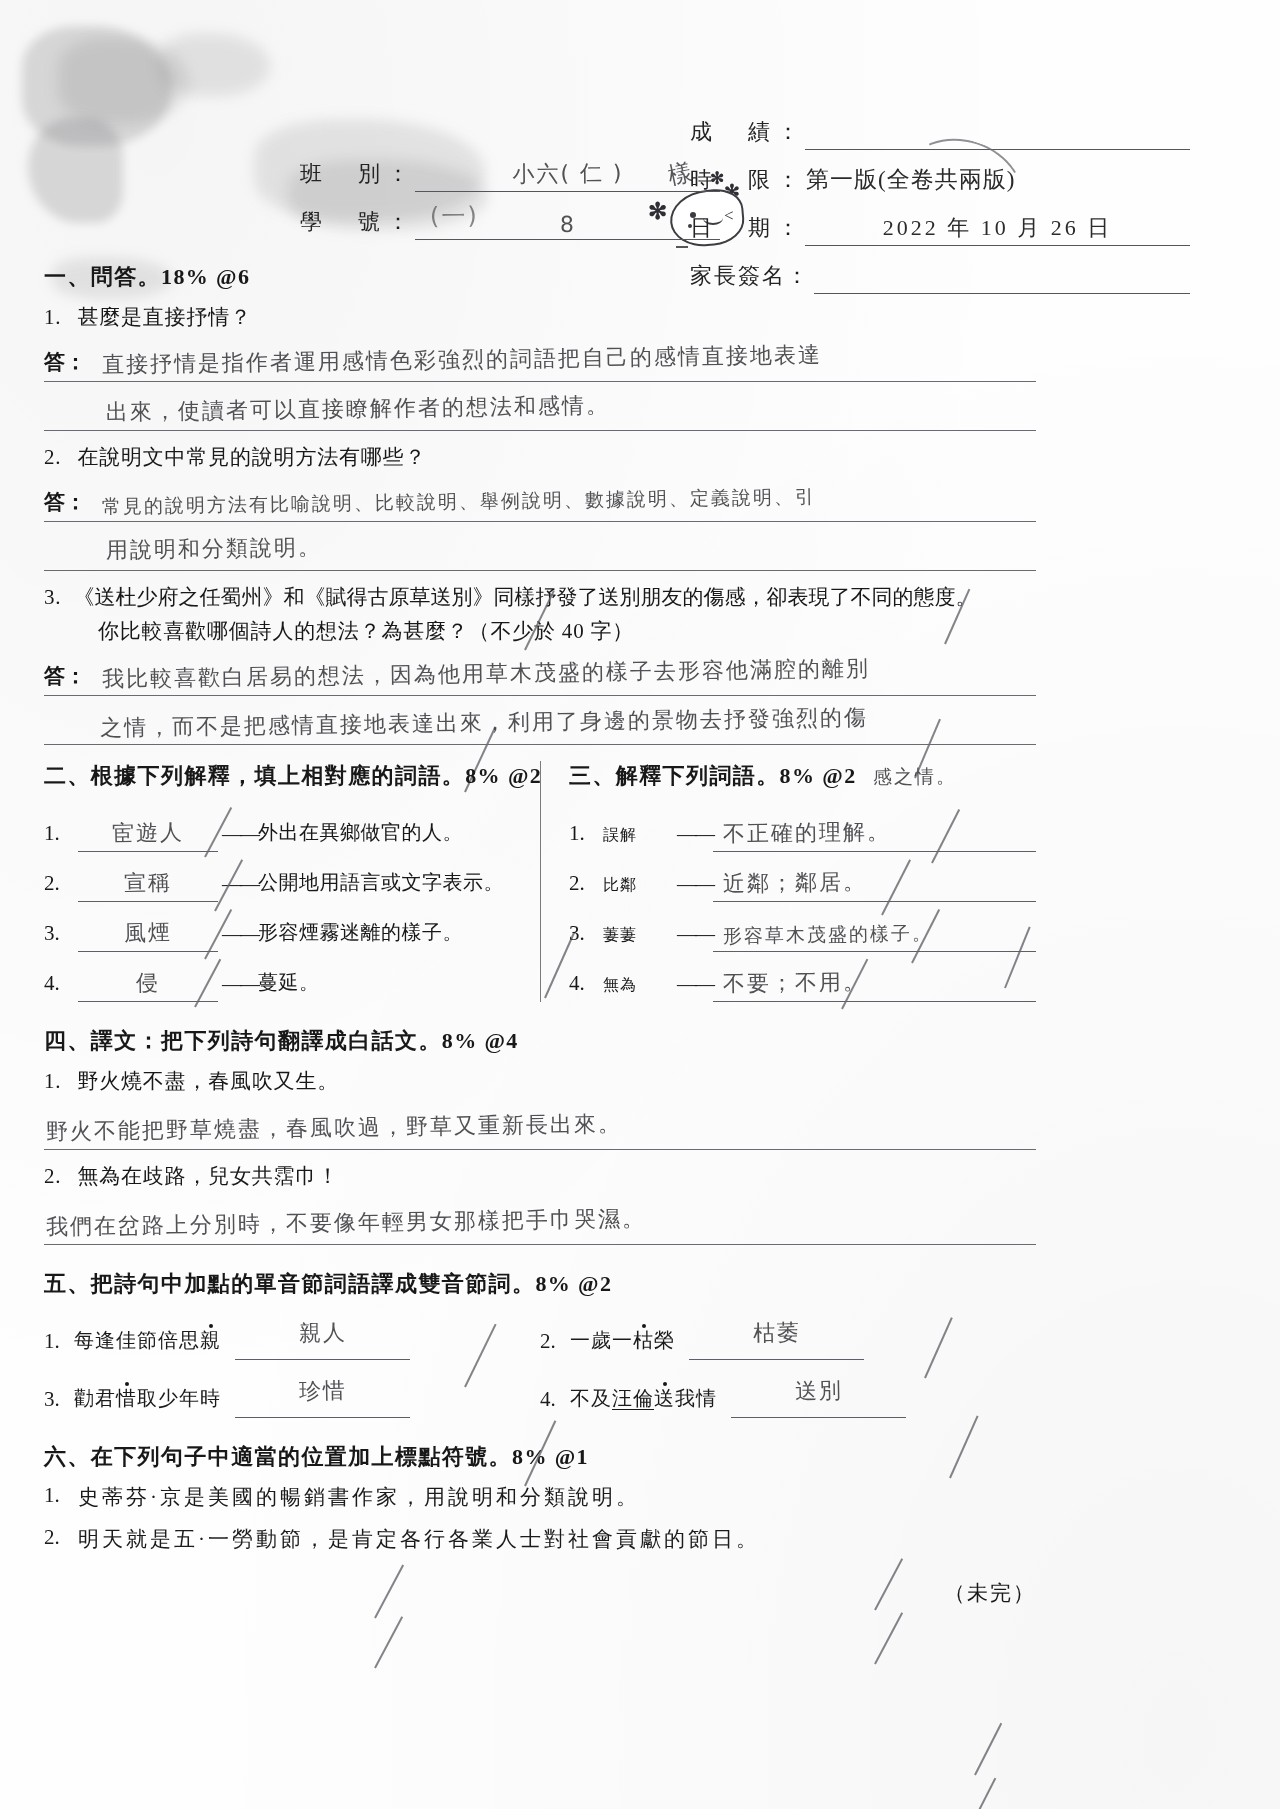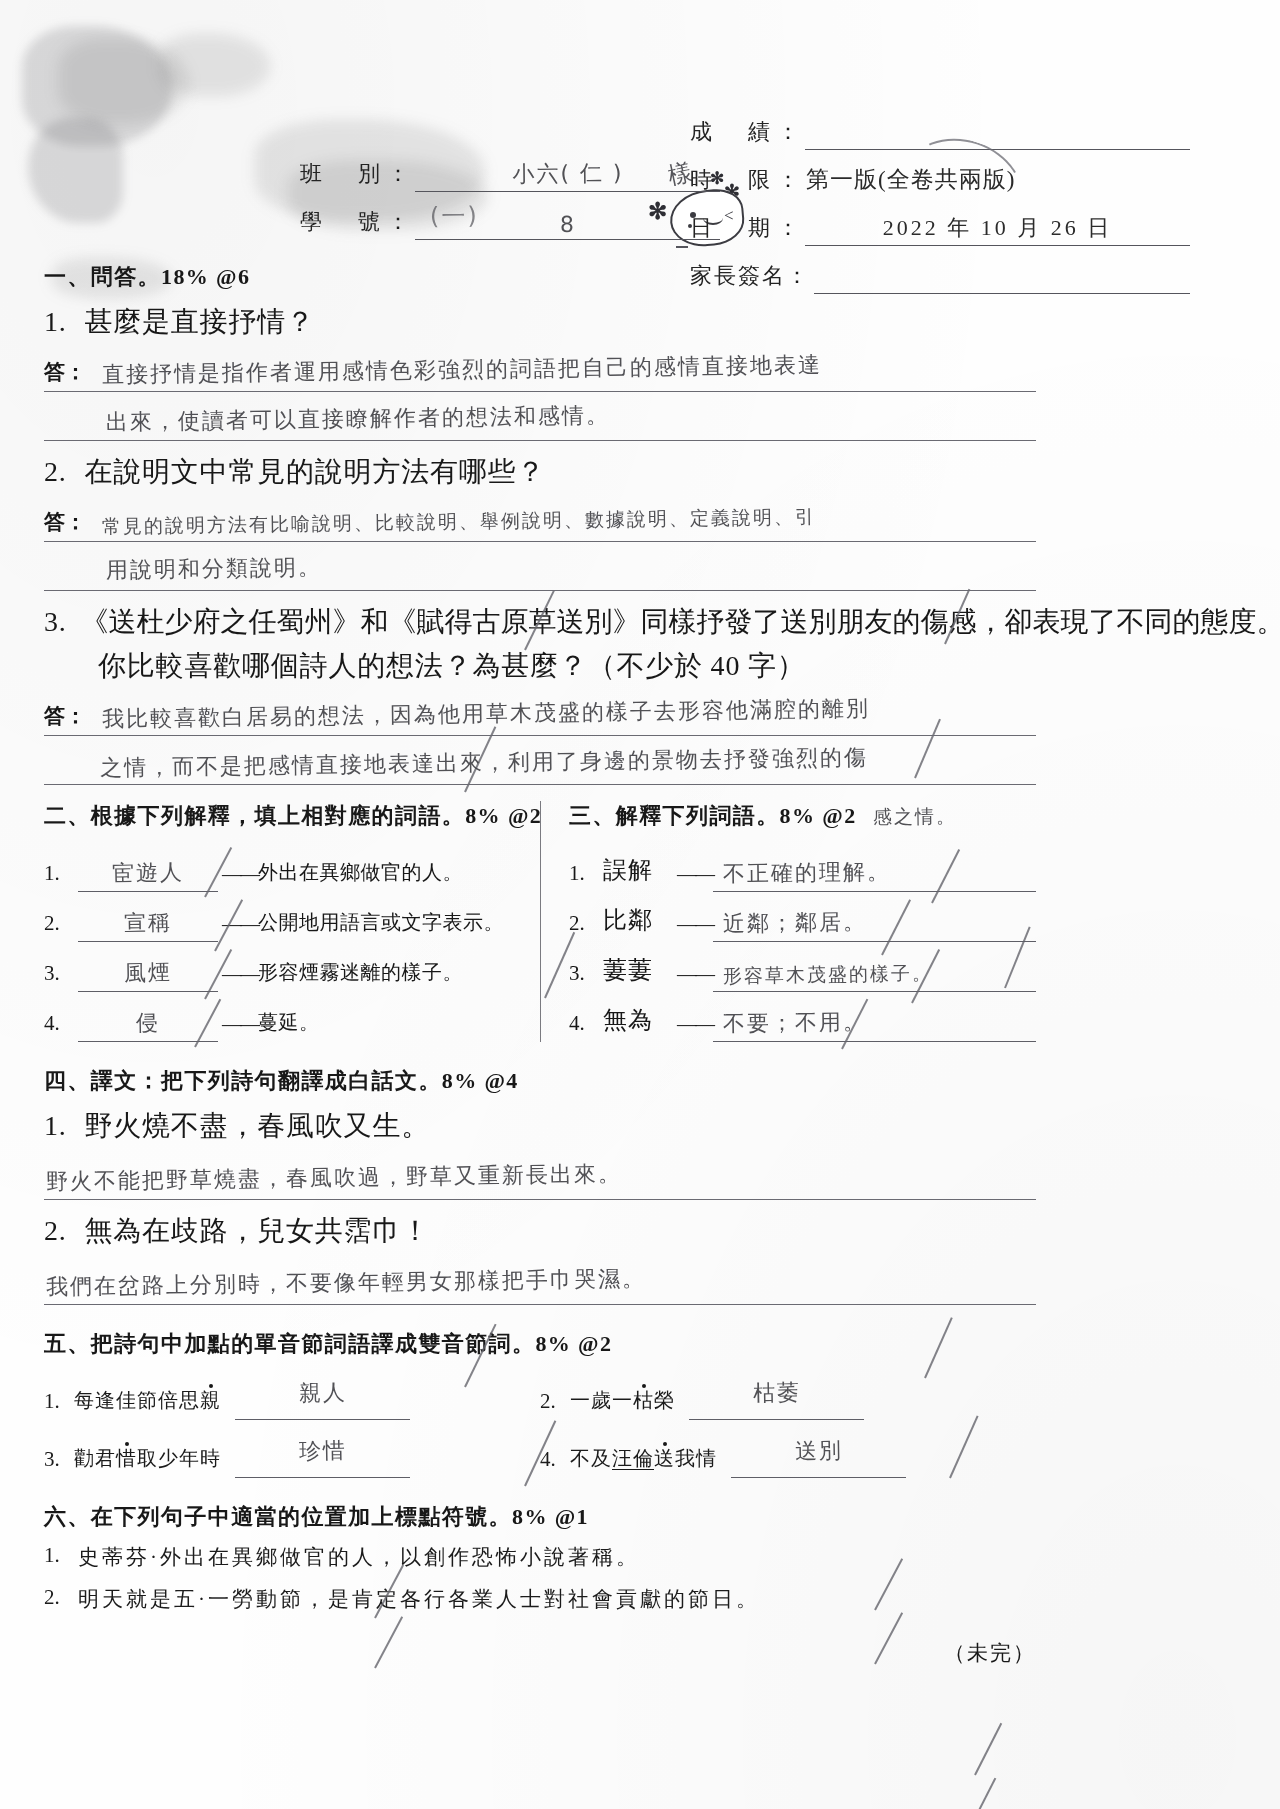--- a/index.html
+++ b/index.html
@@ -102,21 +102,21 @@
     font-size:24px; color:#4a4a50; opacity:.65;
   }
 
   
   .content { position:absolute; left:44px; top:262px; width:992px; }
   .sec-head {
     font-size:22px; font-weight:bold; letter-spacing:1.4px;
     color:#181818; margin:0 0 11px 0; white-space:nowrap;
   }
   .q-line {
-    font-size:28px; letter-spacing:0.8px; color:#181818;
+    font-size:21px; letter-spacing:0.8px; color:#181818;
     margin:0 0 6px 0; white-space:nowrap;
   }
   .q-indent { padding-left:54px; }
 
   
   .ans {
     position:relative; height:44px; border-bottom:1.4px solid #6a6a72;
     margin-bottom:4px;
   }
   .ans .prefix {
@@ -140,21 +140,21 @@
   }
   .blank-grow {
     flex:1; border-bottom:1.5px solid #5e5e66; height:34px; position:relative;
   }
   .blank-sm .text, .blank-grow .text {
     position:absolute; left:10px; bottom:3px; white-space:nowrap;
   }
   .blank-sm .text.c { left:50%; transform:translateX(-50%) rotate(-1deg); }
   .dash-run { font-size:20px; color:#181818; padding-bottom:6px; letter-spacing:-2px; }
   .defn { font-size:20px; color:#181818; padding-bottom:6px; letter-spacing:.5px; white-space:nowrap; }
-  .term { font-size:24px; color:#181818; padding-bottom:6px; letter-spacing:1px; width:74px; }
+  .term { font-size:16px; color:#181818; padding-bottom:6px; letter-spacing:1px; width:74px; }
 
   
   .pair-row { display:flex; margin-bottom:8px; }
   .pair { width:496px; display:flex; align-items:flex-end; height:50px; }
   .pair .num { width:30px; font-size:21px; padding-bottom:6px; }
   .pair .stem { font-size:20px; padding-bottom:6px; letter-spacing:1px; white-space:nowrap; }
   .pair .stem .dot { position:relative; }
   .pair .stem .dot::after {
     content:""; position:absolute; left:50%; top:-5px; width:4px; height:4px;
     margin-left:-2px; background:#181818; border-radius:50%;
@@ -468,21 +468,21 @@
 
     <div class="slash" style="left:330px; top:1296px; height:60px; transform:rotate(28deg);"></div>
     <div class="slash" style="left:830px; top:1290px; height:58px; transform:rotate(28deg);"></div>
     <div class="slash" style="left:330px; top:1348px; height:58px; transform:rotate(28deg);"></div>
     <div class="slash" style="left:830px; top:1344px; height:58px; transform:rotate(28deg);"></div>
 
     <div class="sec-head" style="margin-top:24px;">六、在下列句子中適當的位置加上標點符號。8% @1</div>
 
     <div class="punct-row">
       <span class="num">1.</span>
-      <span class="sent">史蒂芬·外出在異鄉做官的人，以創作恐怖小說著稱。</span>
+      <span class="sent">史蒂芬·京是美國的暢銷書作家，用說明和分類說明。</span>
     </div>
     <div class="punct-row">
       <span class="num">2.</span>
       <span class="sent">明天就是五·一勞動節，是肯定各行各業人士對社會貢獻的節日。</span>
     </div>
 
     <div class="slash" style="left:930px; top:1455px; height:58px; transform:rotate(27deg);"></div>
     <div class="slash" style="left:925px; top:1510px; height:56px; transform:rotate(27deg);"></div>
 
     <div class="footer">（未完）</div>

